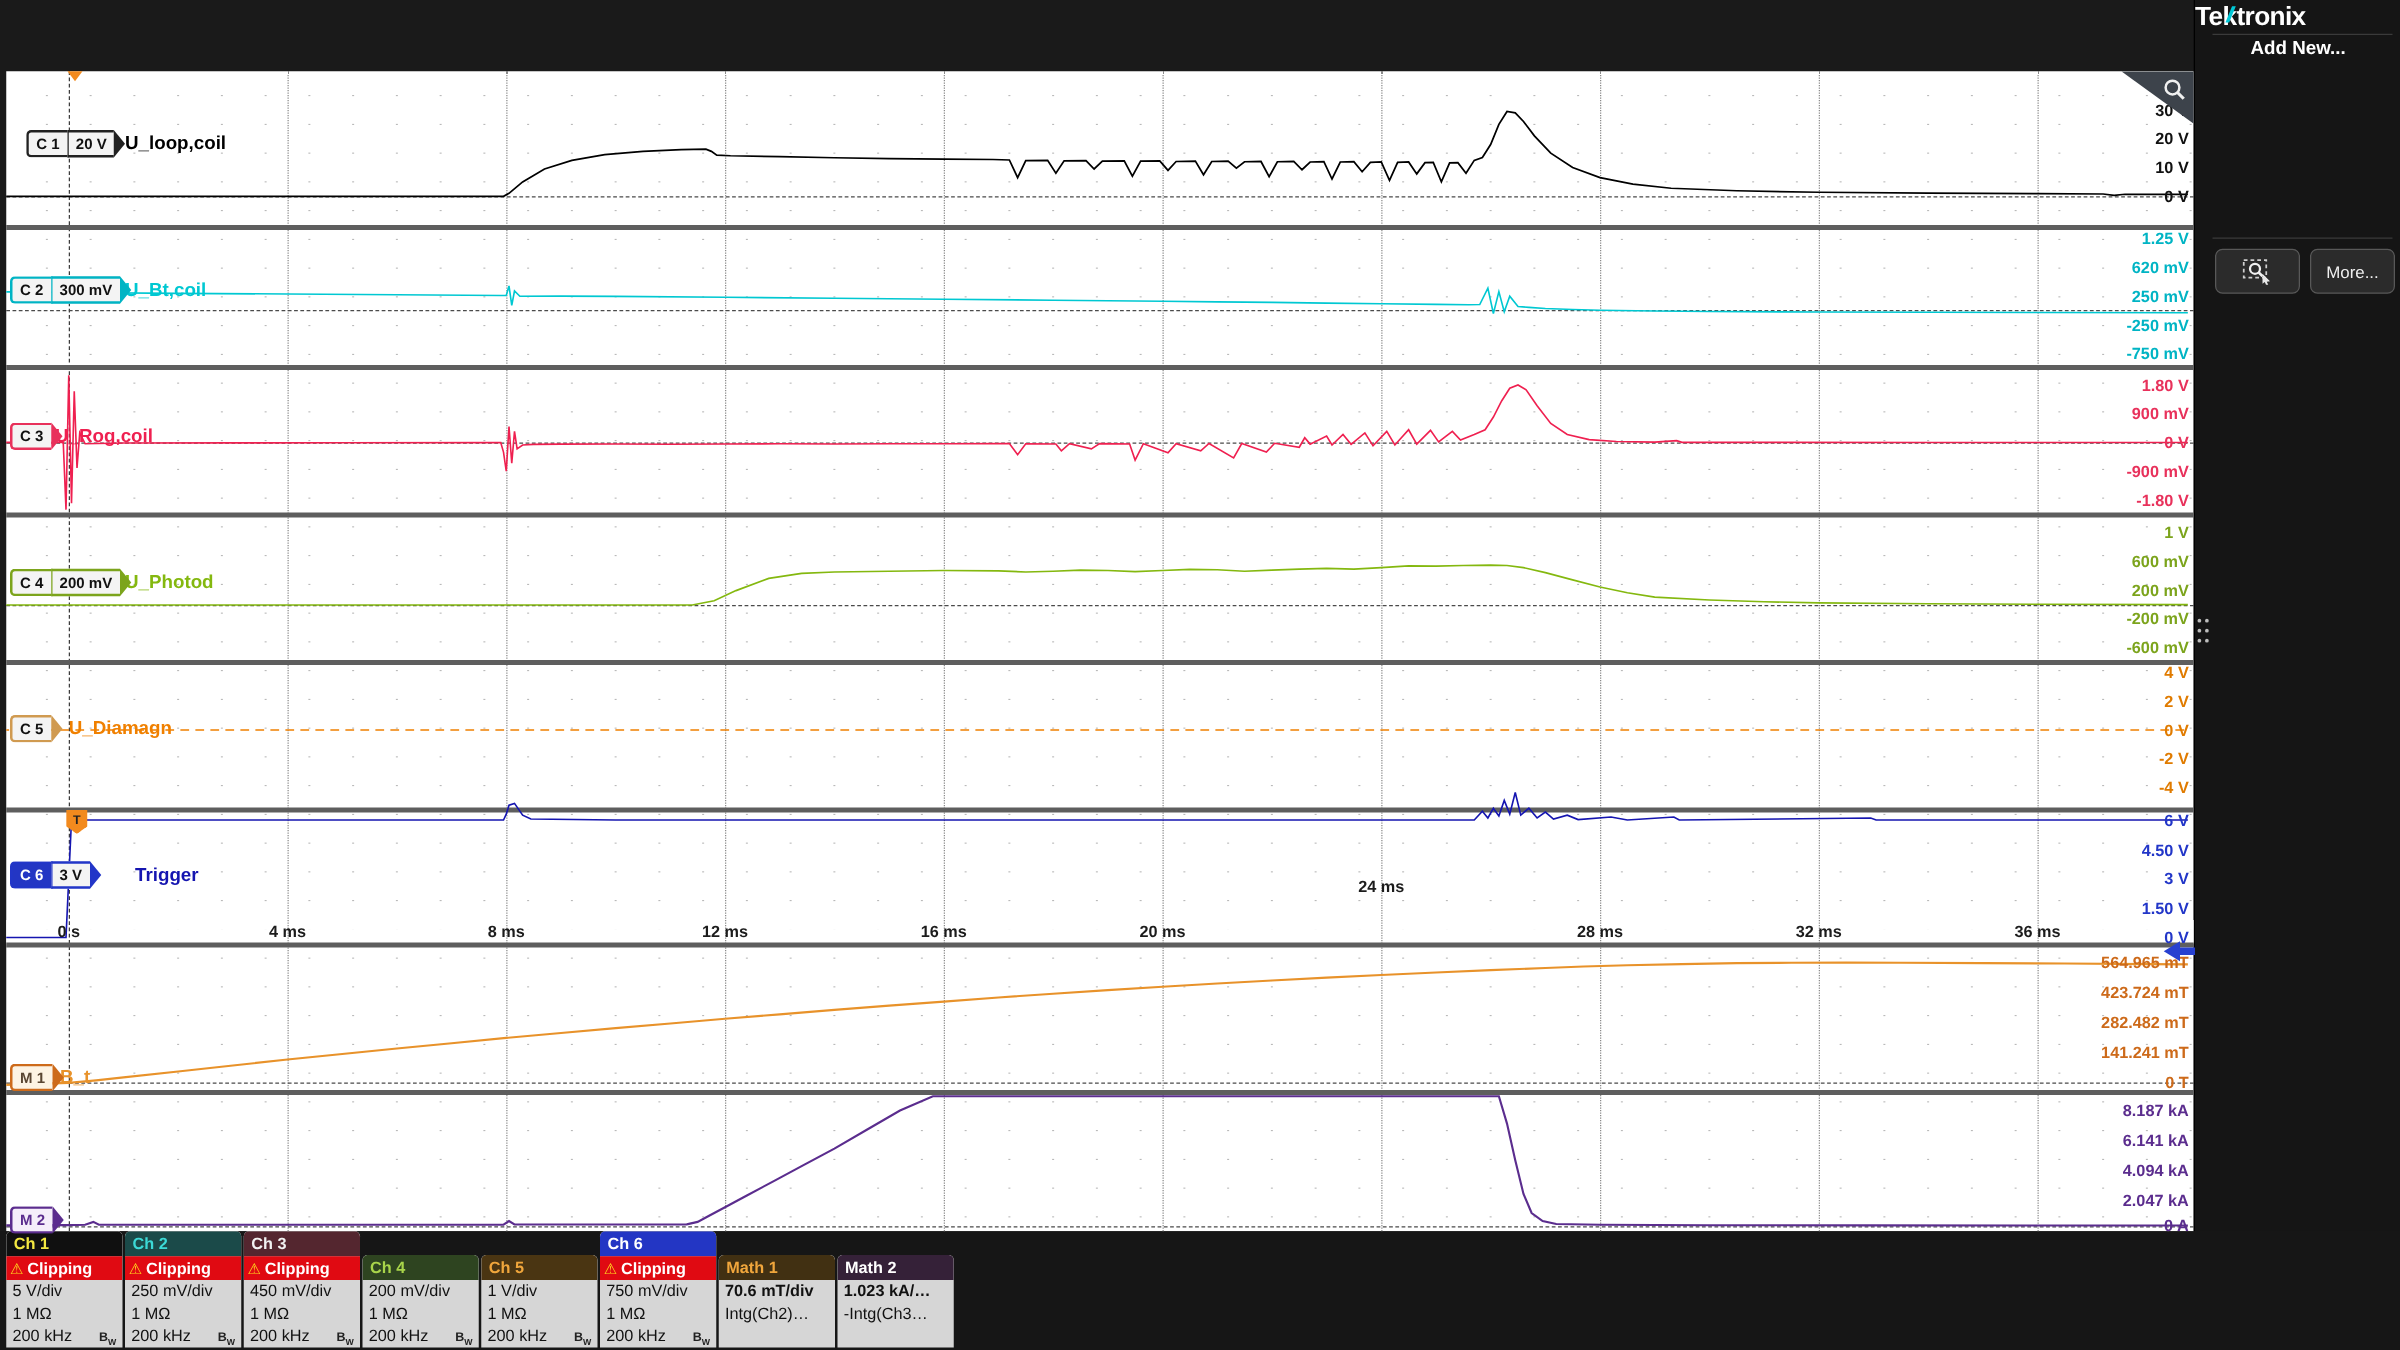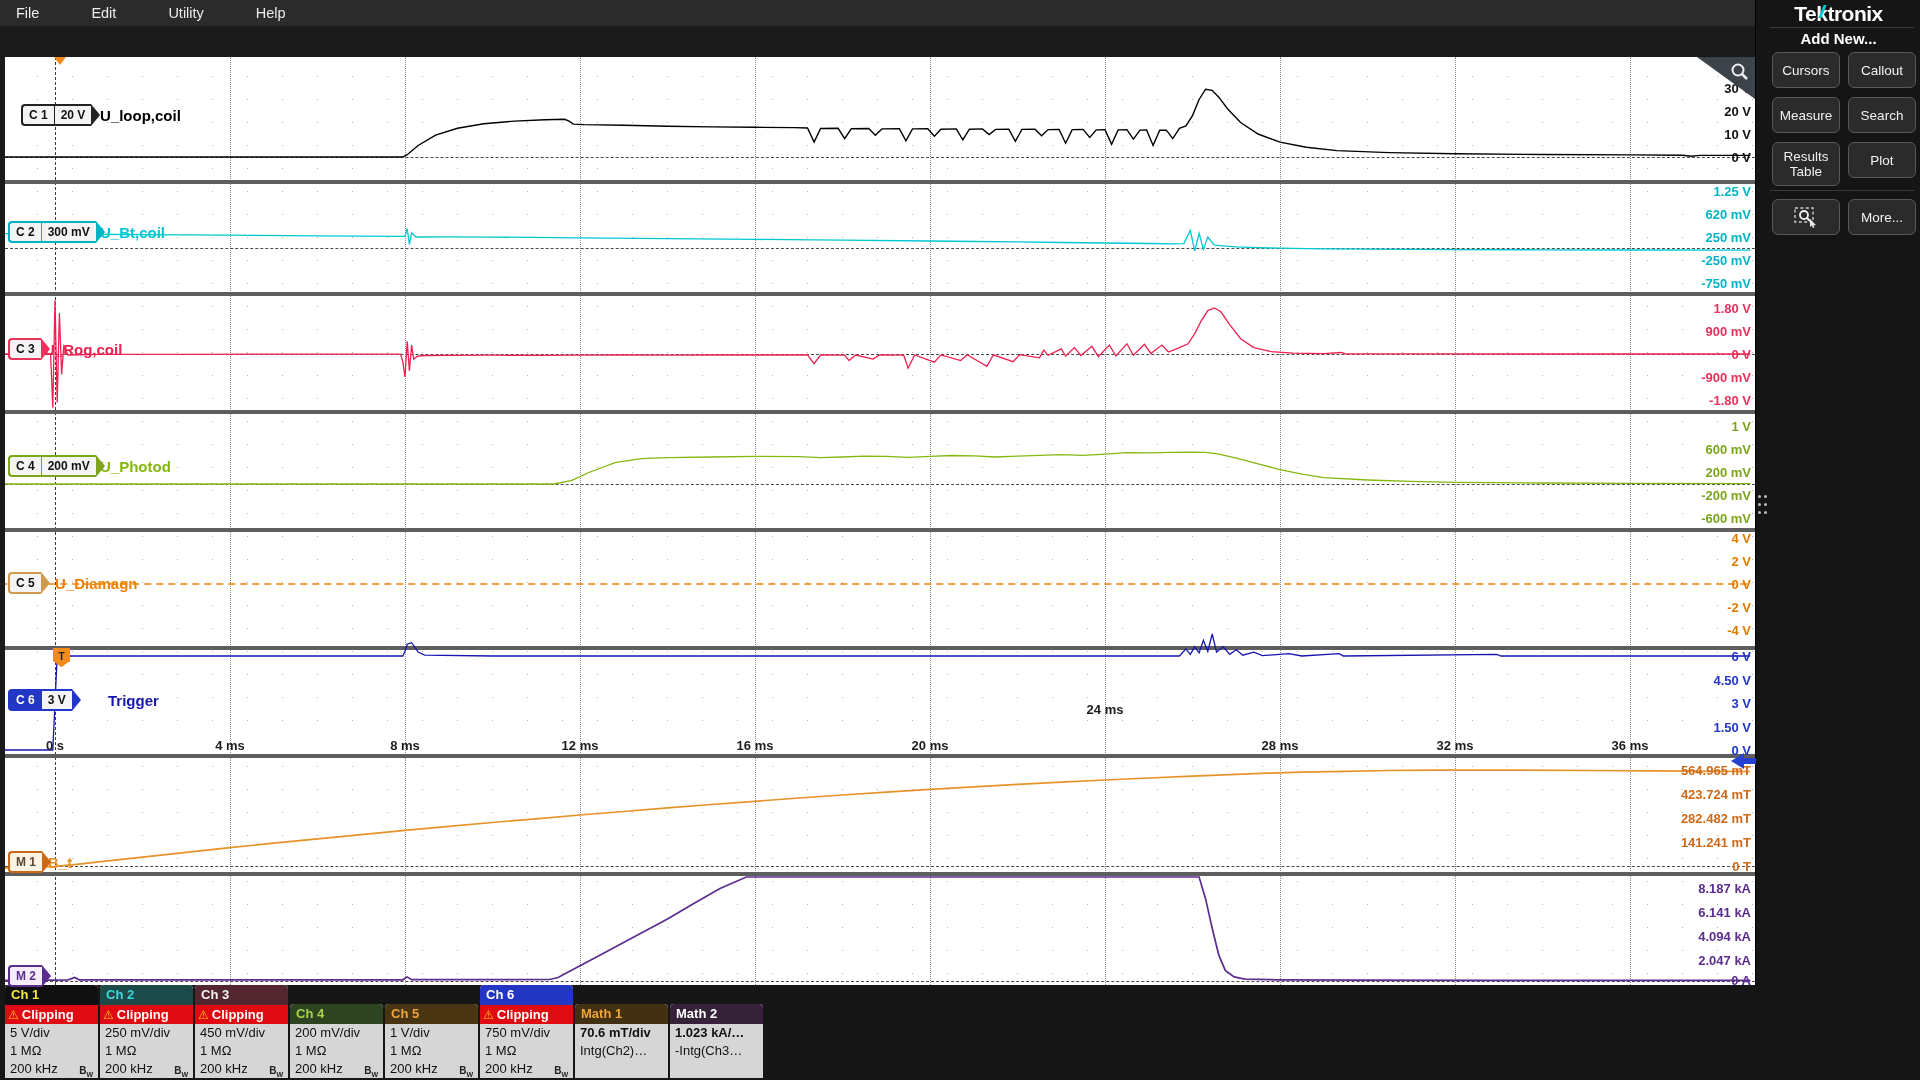--- a/index.html
+++ b/index.html
@@ -43,21 +43,21 @@
   .wvmarker{position:absolute;z-index:8;}
   #zoomcorner{position:absolute;right:0;top:0;width:58px;height:42px;z-index:9;
     clip-path:polygon(100% 0,100% 100%,0 0);background:#3d434b;}
   #zoomcorner svg{position:absolute;right:4px;top:4px;}
   
   #trigarrow{position:absolute;left:1726px;top:696px;z-index:8;display:flex;align-items:center;}
   #trigarrow .head{width:0;height:0;border-top:8px solid transparent;border-bottom:8px solid transparent;border-right:13px solid #2740d0;}
   #trigarrow .tail{width:12px;height:6px;background:#2740d0;}
   
   #rightpanel{position:absolute;left:1755px;top:0;width:165px;height:985px;background:#151515;border-left:1px solid #000;}
-  #logo{position:absolute;left:0;top:2px;width:165px;text-align:center;color:#fff;font-size:21px;font-weight:800;letter-spacing:-.5px;}
+  #logo{position:absolute;left:0;top:2px;width:165px;color:#fff;font-size:21px;font-weight:800;letter-spacing:-.5px;}
   #logo .k{position:relative;}
   #logo .k::after{content:"";position:absolute;left:5px;top:3px;width:3px;height:13px;background:#00c8d7;transform:skewX(-22deg);}
   #addnew-title{position:absolute;left:0;top:30px;width:165px;text-align:center;color:#fff;font-size:15px;font-weight:bold;}
   #rp-sep1{position:absolute;left:14px;top:27px;width:144px;height:1px;background:#3a3a3a;}
   #rp-grid{position:absolute;left:16px;top:52px;width:144px;display:flex;flex-wrap:wrap;gap:9px 8px;}
   .rp-btn{width:66px;height:34px;background:#2b2b2b;border:1px solid #585858;border-radius:6px;color:#f0f0f0;
     font-size:13.5px;display:flex;align-items:center;justify-content:center;text-align:center;line-height:15px;cursor:default;}
   .rp-btn.tall{height:42px;}
   #rp-sep2{position:absolute;left:14px;top:190px;width:144px;height:1px;background:#3a3a3a;}
   #rp-row2{position:absolute;left:16px;top:199px;width:144px;display:flex;gap:8px;justify-content:space-between;}
@@ -72,26 +72,20 @@
   .bbadge .rw{font-size:13px;color:#111;line-height:18px;padding-left:5px;position:relative;white-space:nowrap;}
   .bbadge .rw.b1{font-weight:bold;}
   .bw{position:absolute;right:5px;top:2px;font-size:10px;color:#222;font-weight:bold;}
   .bw sub{font-size:7px;}
 </style>
 </head>
 <body>
 
 <div id="app">
 
-  <div id="menubar">
-      <div class="menu-item">File</div>
-      <div class="menu-item">Edit</div>
-      <div class="menu-item">Utility</div>
-      <div class="menu-item">Help</div>
-    </div>
 
 
   <div id="plot">
     <div id="timestrip"></div>
     <div id="gridlayer">
         <div class="vgrid trig" style="left: 50px;"></div>
         <div class="vgrid" style="left: 225px;"></div>
         <div class="vgrid" style="left: 400px;"></div>
         <div class="vgrid" style="left: 575px;"></div>
         <div class="vgrid" style="left: 750px;"></div>
@@ -229,28 +223,20 @@
         <circle cx="9" cy="9" r="5.5" fill="none" stroke="#f0f0f0" stroke-width="2"></circle>
         <line x1="13" y1="13" x2="18" y2="18" stroke="#f0f0f0" stroke-width="2.5"></line>
       </svg>
     </div>
   </div>
 
   <div id="rightpanel">
     <div id="logo"><span>Te</span><span class="k">k</span><span>tronix</span></div>
     <div id="rp-sep1"></div>
     <div id="addnew-title">Add New...</div>
-    <div id="rp-grid">
-        <div class="rp-btn">Cursors</div>
-        <div class="rp-btn">Callout</div>
-        <div class="rp-btn">Measure</div>
-        <div class="rp-btn">Search</div>
-        <div class="rp-btn tall">Results Table</div>
-        <div class="rp-btn">Plot</div>
-      </div>
     <div id="rp-sep2"></div>
     <div id="rp-row2">
       <div class="rp-btn">
         <svg width="26" height="22" viewBox="0 0 26 22">
           <rect x="2" y="2" width="18" height="14" fill="none" stroke="#cfcfcf" stroke-width="1.4" stroke-dasharray="3 2.4"></rect>
           <circle cx="11" cy="9" r="4" fill="none" stroke="#f0f0f0" stroke-width="1.8"></circle>
           <line x1="14" y1="12" x2="17" y2="15" stroke="#f0f0f0" stroke-width="2"></line>
           <path d="M17 13 L23 19 L20.4 19.4 L21.6 21.8 L19.8 21.8 L18.8 19.6 L17 21 Z" fill="#e8e8e8"></path>
         </svg>
       </div>

